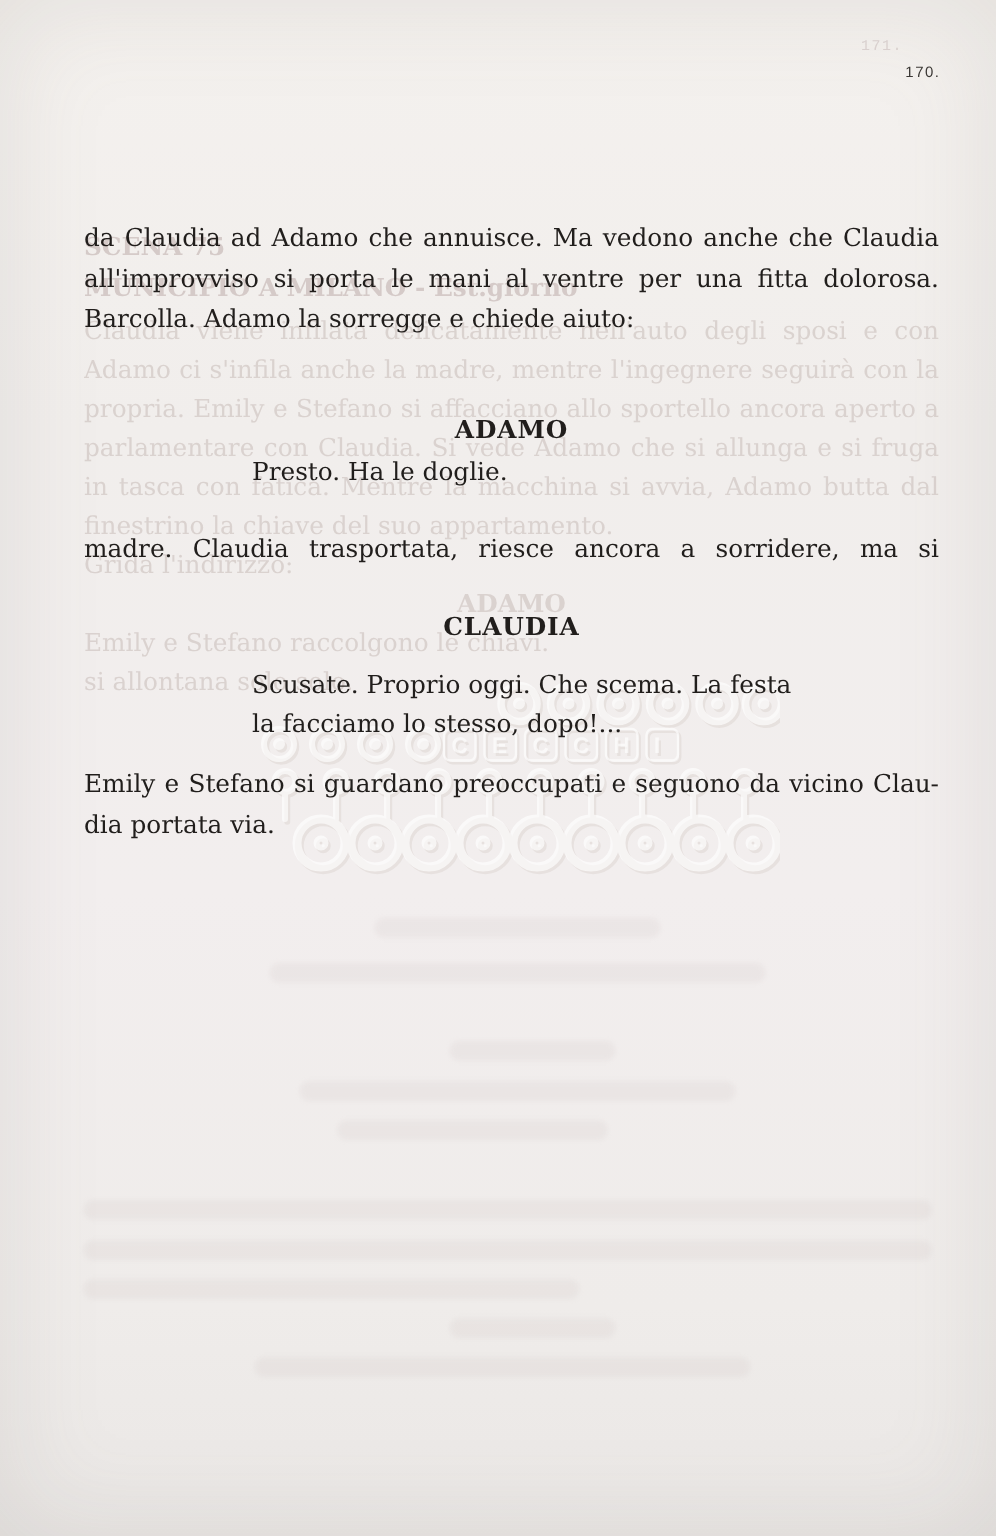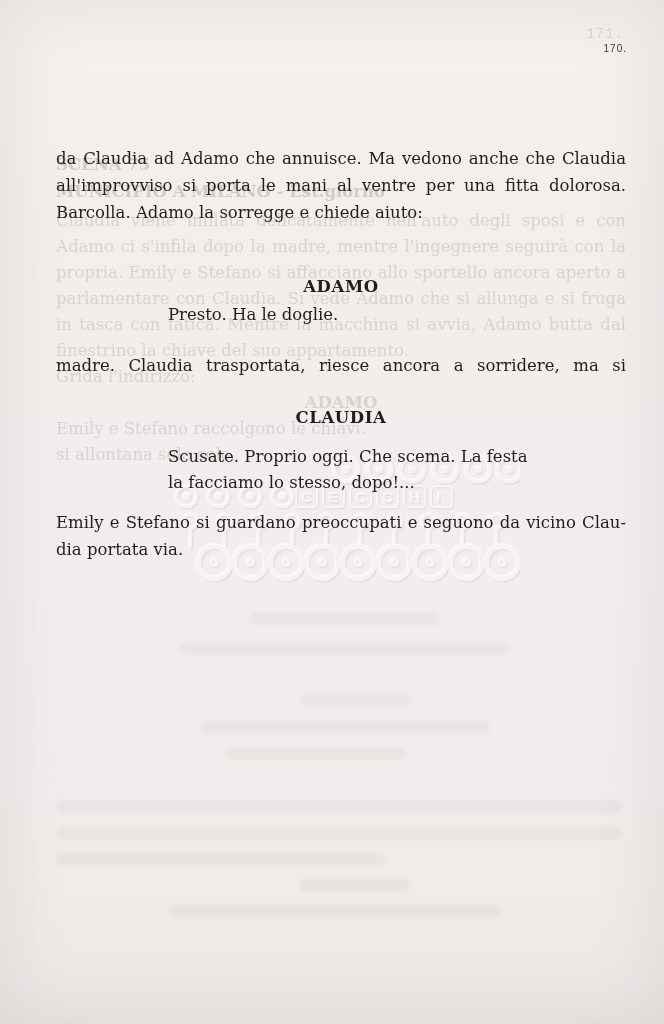--- a/index.html
+++ b/index.html
@@ -16,23 +16,23 @@
     box-shadow:inset 0 0 70px rgba(120,110,105,0.14);
     color:#211e1c;
   }
   
   .pageno{
     position:absolute;top:40px;right:37px;
     font-family:Liberation Sans, sans-serif;
     font-size:10px;line-height:18px;color:#3b3835;letter-spacing:1px;
   }
   .ghost-pageno{
-    position:absolute;top:26px;right:40px;
+    position:absolute;top:26px;right:62px;
     font-family:"Liberation Mono", monospace;
-    font-size:14px;color:rgba(188,174,172,0.45);letter-spacing:1px;
+    font-size:10px;color:rgba(188,174,172,0.45);letter-spacing:1px;
   }
   .block{position:absolute;left:56px;width:570px;font-size:16.5px;}
   .block .ln{height:27px;line-height:27px;white-space:nowrap;}
   .block .ln.j{white-space:normal;text-align:justify;text-align-last:justify;height:27px;overflow:hidden;}
   .speaker{
     position:absolute;left:56px;width:570px;text-align:center;
     font-size:16.5px;font-weight:bold;letter-spacing:0.6px;line-height:27px;
   }
   .dialogue{position:absolute;left:168px;font-size:16.5px;}
   .dialogue .ln{height:26px;line-height:26px;white-space:nowrap;}
@@ -68,21 +68,21 @@
 
   <div class="pageno">170.</div>
 
   <div class="ghost-heading" style="top:133px">
     <div class="ln">SCENA 75</div>
     <div class="ln">MUNICIPIO A MILANO - Est.giorno</div>
   </div>
 
   <div class="ghost-body ghost" style="top:208px">
     <div class="ln j">Claudia viene infilata delicatamente nell'auto degli sposi e con</div>
-    <div class="ln j">Adamo ci s'infila dopo la madre, mentre l'ingegnere seguirà con la</div>
+    <div class="ln j">Adamo ci s'infila anche la madre, mentre l'ingegnere seguirà con la</div>
     <div class="ln j">propria. Emily e Stefano si affacciano allo sportello ancora aperto a</div>
     <div class="ln j">parlamentare con Claudia. Si vede Adamo che si allunga e si fruga</div>
     <div class="ln j">in tasca con fatica. Mentre la macchina si avvia, Adamo butta dal</div>
     <div class="ln">finestrino la chiave del suo appartamento.</div>
     <div class="ln">Grida l'indirizzo:</div>
     <div class="ln c">ADAMO</div>
     <div class="ln">Emily e Stefano raccolgono le chiavi.</div>
     <div class="ln">si allontana solo solo.</div>
   </div>
 

